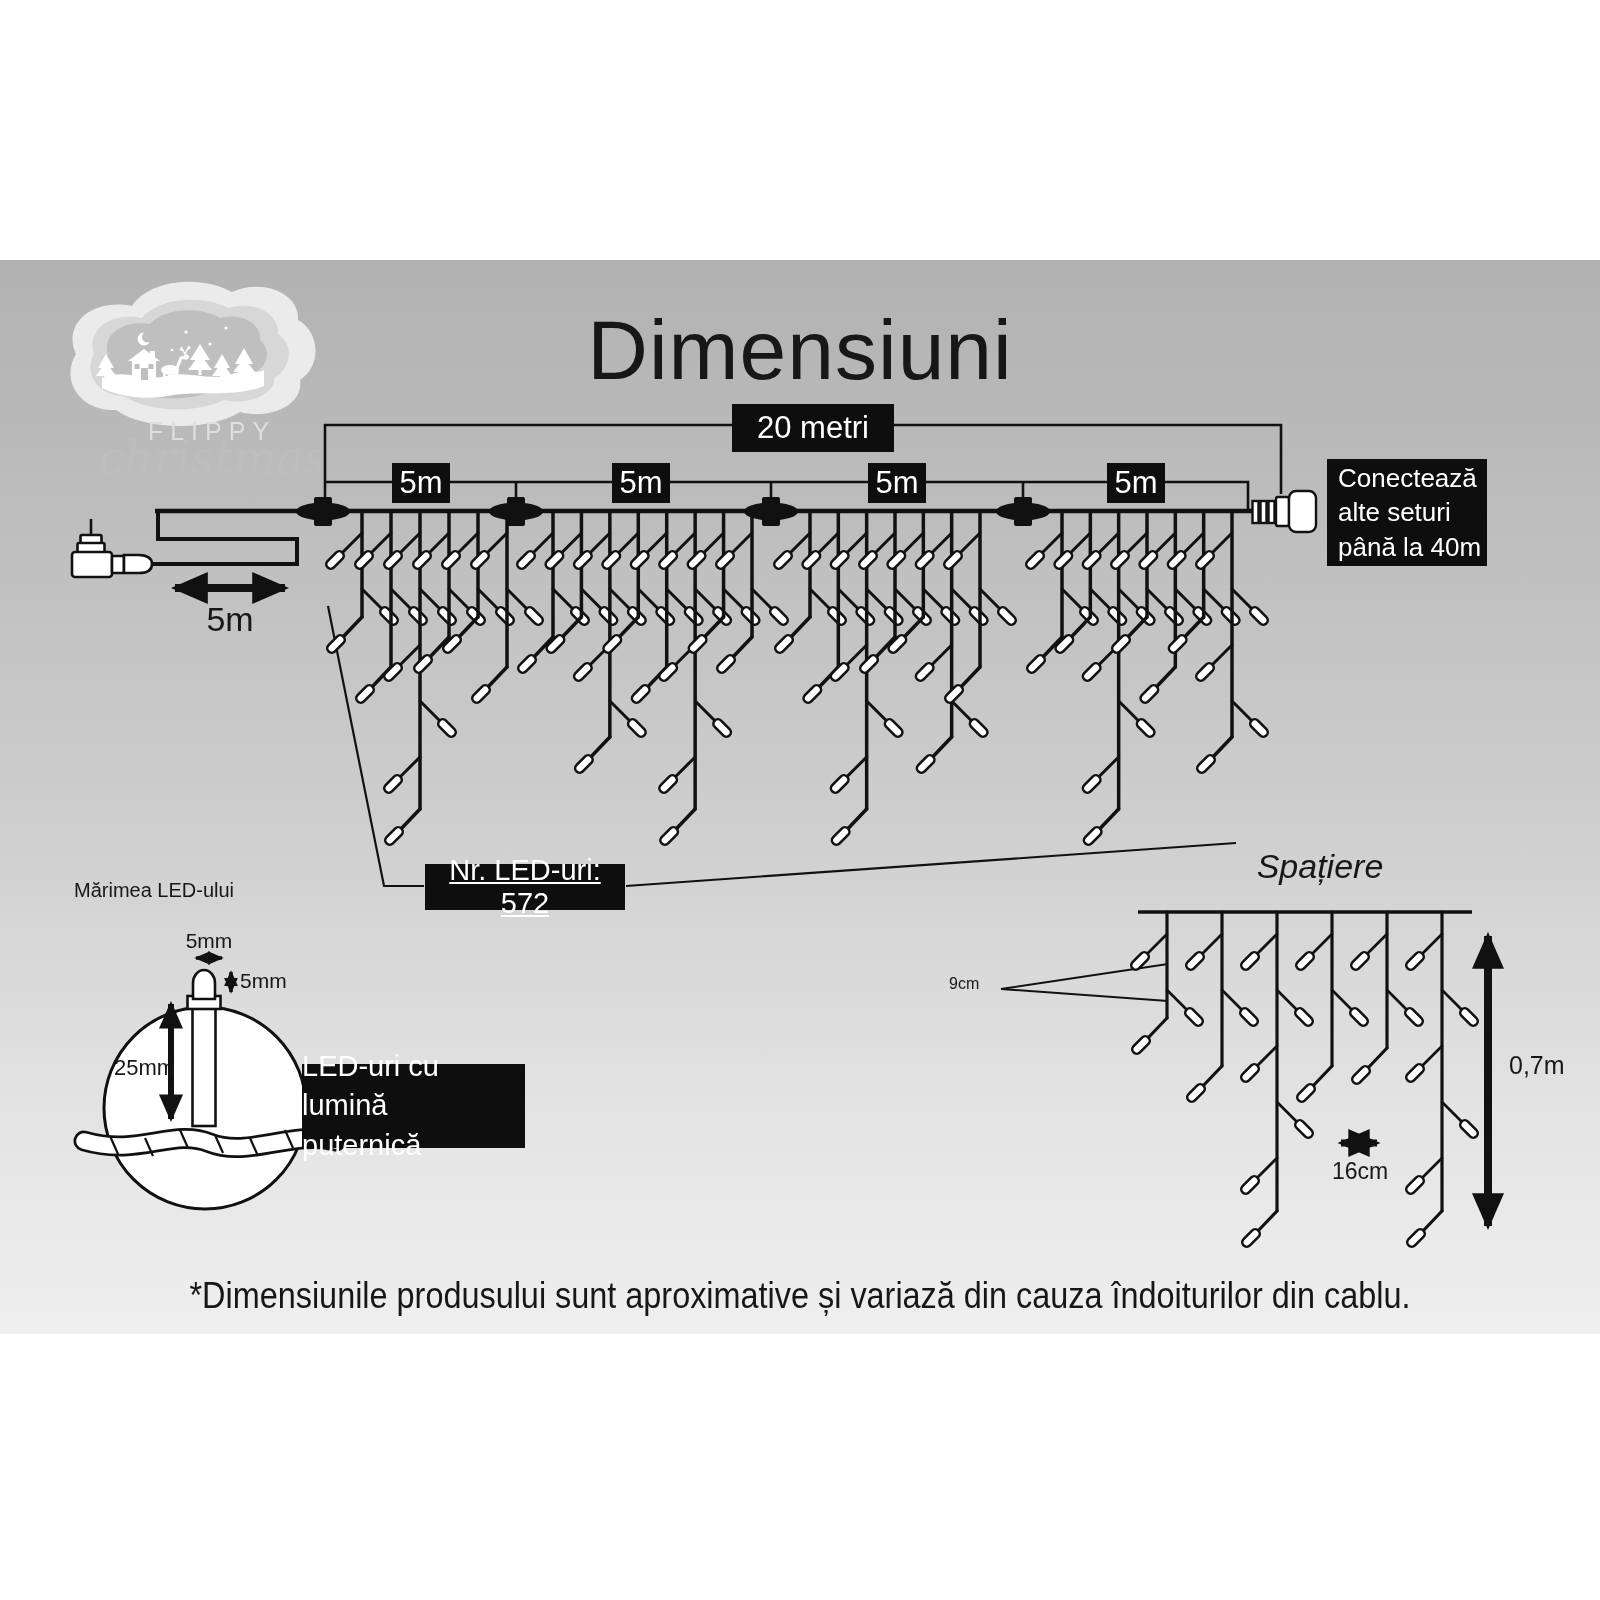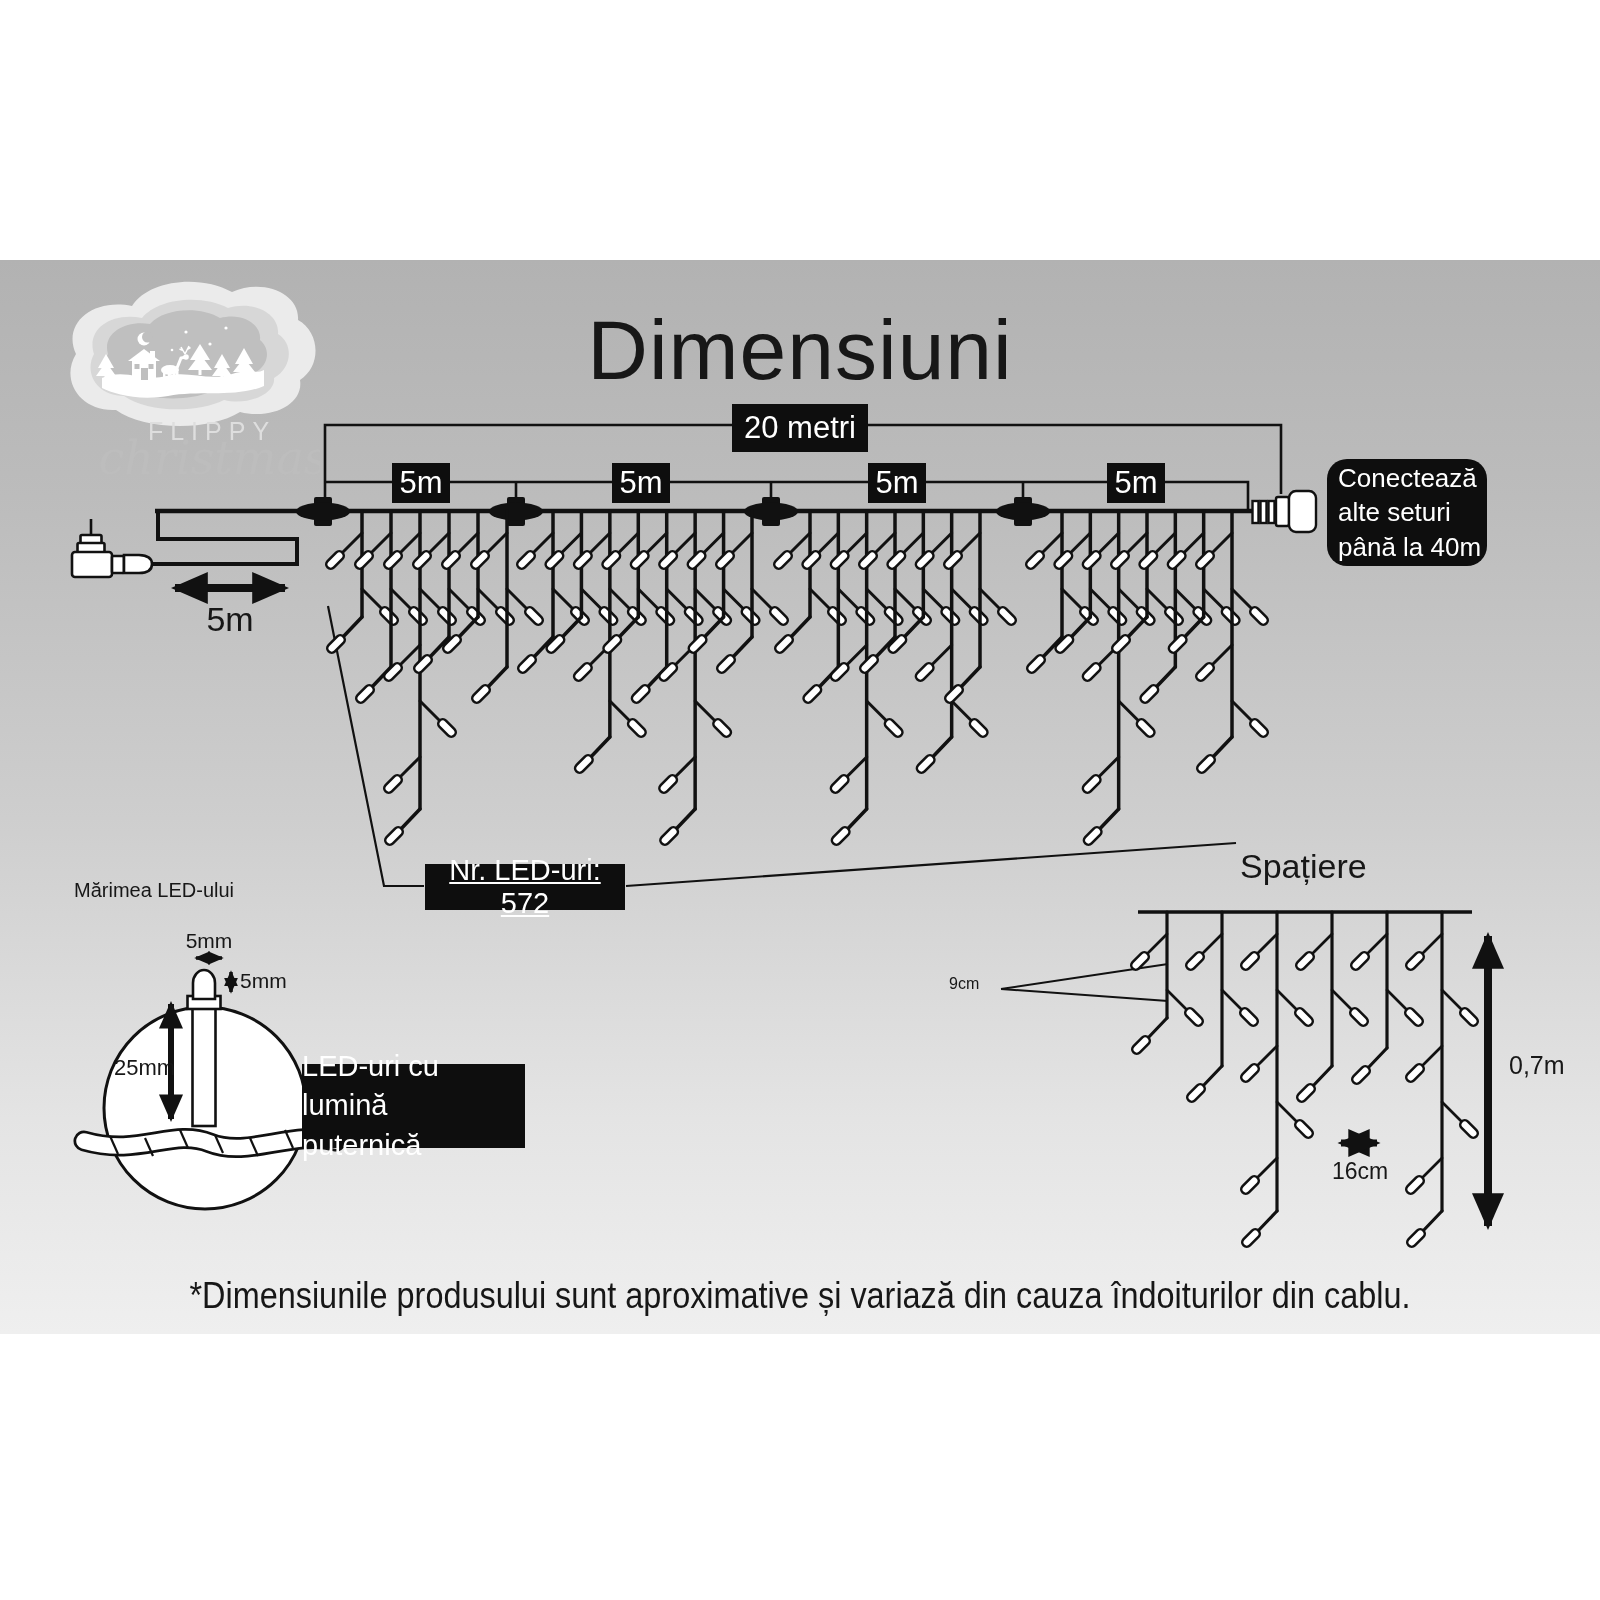--- a/index.html
+++ b/index.html
@@ -450,38 +450,38 @@
       <path d="M137,106 L141,96 L146,95" fill="none" stroke-width="3"></path>
       <circle cx="146" cy="95" r="2.8" stroke="none"></circle>
       <path d="M145,92 L141,85 M145,92 L149,84 M143,88.5 L139.5,87 M147,87.5 L150.5,85.5" fill="none" stroke-width="1.5"></path>
     </g>
     <text x="172" y="178" text-anchor="middle" font-size="25" letter-spacing="7" fill="#dedede" font-family="Liberation Sans, sans-serif">FLIPPY</text>
     <text x="173" y="212" text-anchor="middle" font-size="46" font-style="italic" fill="#bdbdbd" font-family="DejaVu Serif, serif">christmas</text>
   </svg>
 
   <div class="lbl title">Dimensiuni</div>
 
-  <div class="box" style="left:732px;top:404px;width:136px;height:48px;font-size:31px;">
+  <div class="box" style="left:732px;top:404px;width:162px;height:48px;font-size:31px;">
     <span>20 metri</span>
   </div>
 
   <div class="box" style="left:392px;top:463px;width:58px;height:40px;font-size:31px;">
     <span>5m</span>
   </div>
   <div class="box" style="left:612px;top:463px;width:58px;height:40px;font-size:31px;">
     <span>5m</span>
   </div>
   <div class="box" style="left:868px;top:463px;width:58px;height:40px;font-size:31px;">
     <span>5m</span>
   </div>
   <div class="box" style="left:1107px;top:463px;width:58px;height:40px;font-size:31px;">
     <span>5m</span>
   </div>
 
-  <div class="box multi" style="left:1327px;top:459px;width:160px;height:107px;font-size:26px;padding-left:11px;line-height:1.32;box-sizing:border-box;border-radius:20px;">
+  <div class="box multi" style="left:1327px;top:459px;width:160px;height:107px;font-size:26px;padding-left:11px;line-height:1.32;box-sizing:border-box;">
     <span>Conectează</span>
     <span>alte seturi</span>
     <span>până la 40m</span>
   </div>
 
   <div class="box" style="left:425px;top:864px;width:200px;height:46px;font-size:29px;text-decoration:underline;">
     <span>Nr. LED-uri: 572</span>
   </div>
 
   <div class="box multi" style="left:302px;top:1064px;width:223px;height:84px;font-size:29px;padding-left:0;line-height:1.35;box-sizing:border-box;">
@@ -489,20 +489,20 @@
     <span>puternică</span>
   </div>
 
   <div class="lbl" style="left:175px;top:602px;width:110px;text-align:center;font-size:34px;">5m</div>
 
   <div class="lbl" style="left:74px;top:880px;font-size:20px;">Mărimea LED-ului</div>
   <div class="lbl" style="left:180px;top:930px;width:58px;text-align:center;font-size:21px;">5mm</div>
   <div class="lbl" style="left:240px;top:970px;font-size:21px;">5mm</div>
   <div class="lbl" style="left:114px;top:1056px;font-size:22px;">25mm</div>
 
-  <div class="lbl" style="left:1240px;top:849px;width:160px;font-size:34px;">Spațiere</div>
+  <div class="lbl" style="left:1240px;top:849px;width:160px;text-align:center;font-size:34px;font-style:italic;">Spațiere</div>
   <div class="lbl" style="left:902px;top:976px;font-size:16px;margin-left:47px;">9cm</div>
   <div class="lbl" style="left:1328px;top:1159px;width:64px;text-align:center;font-size:23px;">16cm</div>
   <div class="lbl" style="left:1509px;top:1052px;font-size:25px;">0,7m</div>
 
   <div class="lbl footnote">*Dimensiunile produsului sunt aproximative și variază din cauza îndoiturilor din cablu.</div>
 
 </div>
 
 </body></html>

